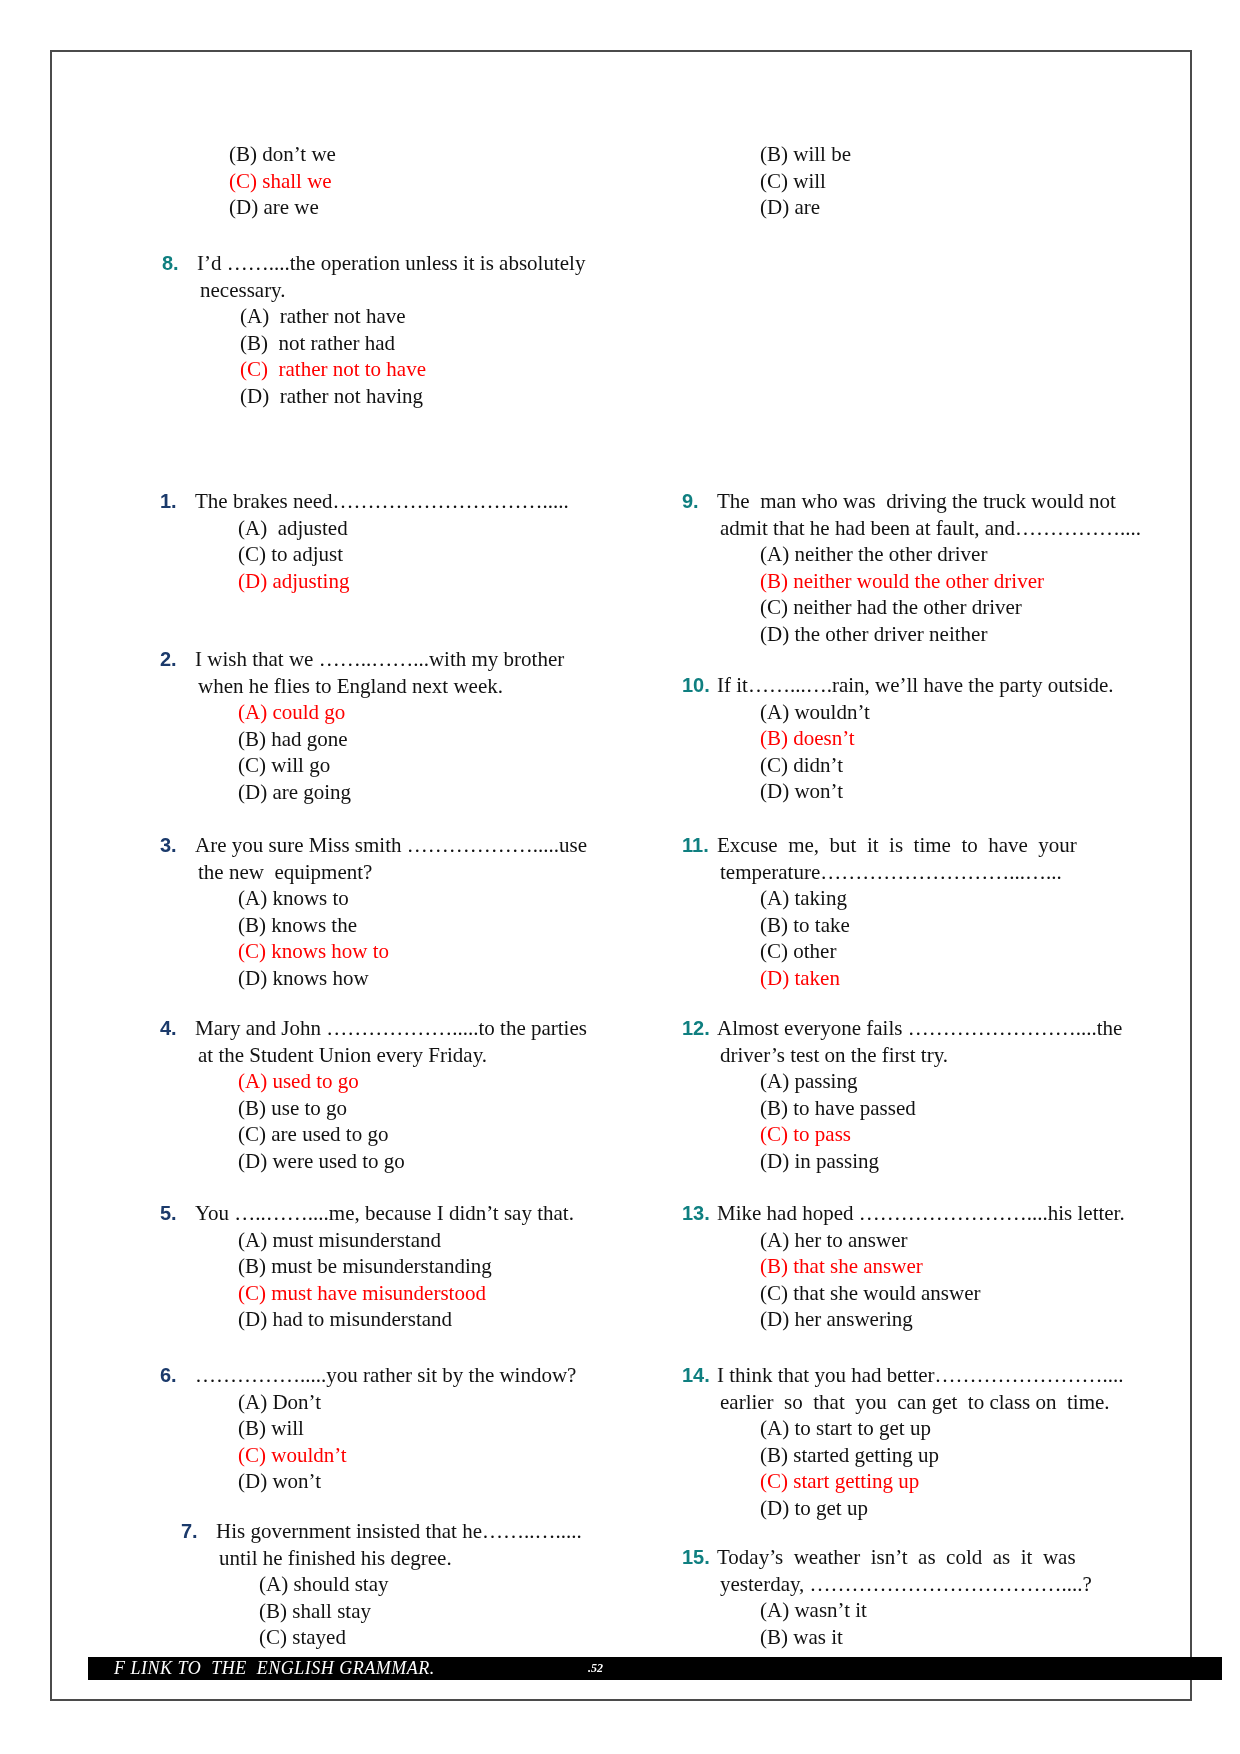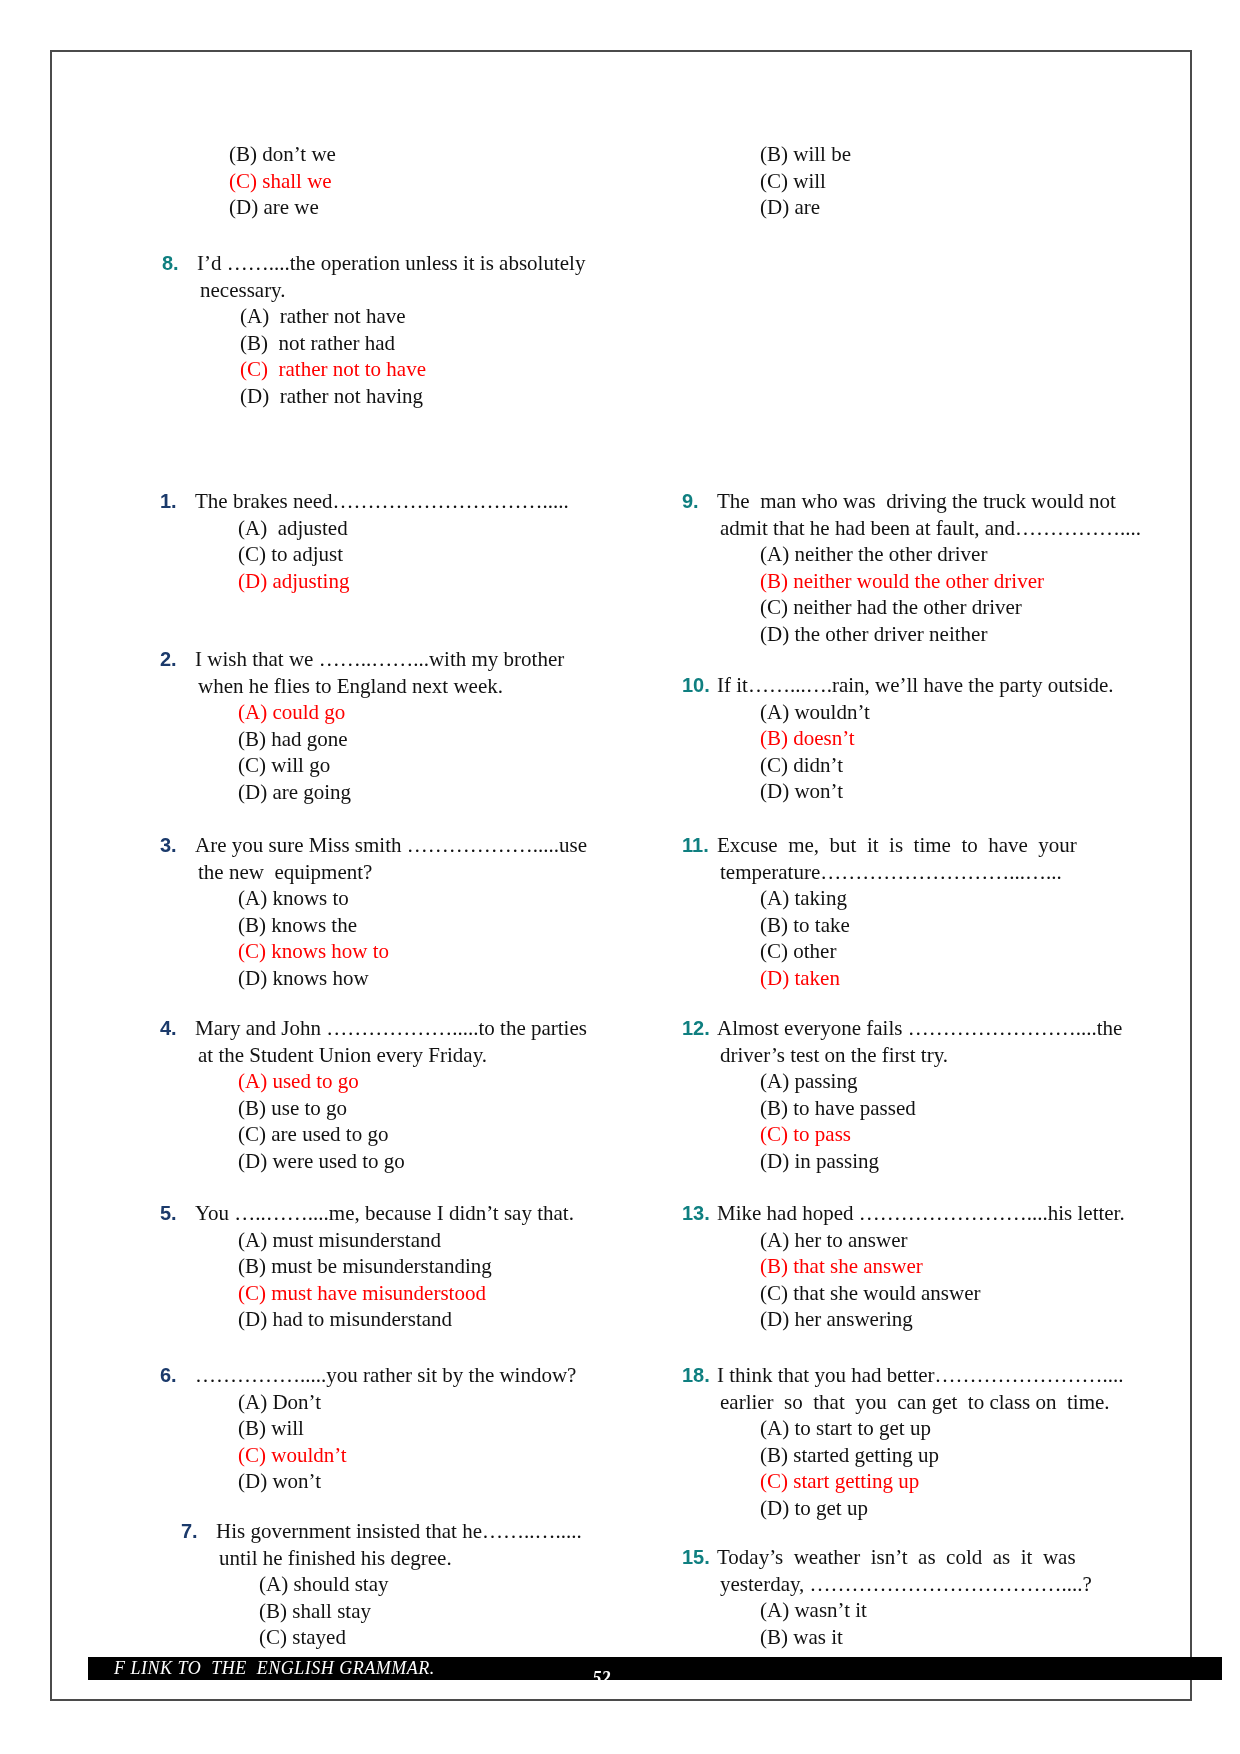--- a/index.html
+++ b/index.html
@@ -17,22 +17,22 @@
   .line{font-size:21px;line-height:26.5px;white-space:pre;color:#121212;}
   .cont{margin-left:38px;}
   .opt{margin-left:78px;}
   .red{color:var(--answer-red);}
   .qnum{font-family:"Liberation Sans",sans-serif;font-weight:bold;font-size:20px;
         color:var(--number-navy);display:inline-block;min-width:35px;}
   .qnum.teal{color:var(--number-teal);}
   .footer-bar{position:absolute;left:88px;top:1657px;width:1134px;height:23px;background:#000000;}
   .footer-title{position:absolute;left:26px;top:0;height:23px;line-height:23px;
         font-style:italic;font-size:18px;color:#ffffff;letter-spacing:0.5px;white-space:pre;}
-  .footer-page{position:absolute;left:500px;top:10px;height:23px;line-height:23px;
-        font-style:italic;font-weight:bold;font-size:18px;color:#ffffff;white-space:pre;}
+  .footer-page{position:absolute;left:500px;top:0;height:23px;line-height:23px;
+        font-style:italic;font-weight:bold;font-size:12px;color:#ffffff;white-space:pre;}
 </style>
 </head>
 <body>
 
 <div class="page">
   <div class="page-border"></div>
 
   <div class="blk" style="left:229px;top:141px;">
     <div class="line">(B) don’t we</div>
     <div class="line red">(C) shall we</div>
@@ -149,21 +149,21 @@
 
   <div class="blk" style="left:682px;top:1200px;width:490px;">
     <div class="line"><span class="qnum teal">13.</span><span>Mike had hoped ……………………....his letter.</span></div>
     <div class="line opt">(A) her to answer</div>
     <div class="line opt red">(B) that she answer</div>
     <div class="line opt">(C) that she would answer</div>
     <div class="line opt">(D) her answering</div>
   </div>
 
   <div class="blk" style="left:682px;top:1362px;width:490px;">
-    <div class="line"><span class="qnum teal">18.</span><span>I think that you had better……………………....</span></div>
+    <div class="line"><span class="qnum teal">14.</span><span>I think that you had better……………………....</span></div>
     <div class="line cont">earlier  so  that  you  can get  to class on  time.</div>
     <div class="line opt">(A) to start to get up</div>
     <div class="line opt">(B) started getting up</div>
     <div class="line opt red">(C) start getting up</div>
     <div class="line opt">(D) to get up</div>
   </div>
 
   <div class="blk" style="left:682px;top:1544px;width:490px;">
     <div class="line"><span class="qnum teal">15.</span><span>Today’s  weather  isn’t  as  cold  as  it  was</span></div>
     <div class="line cont">yesterday, ………………………………....?</div>

